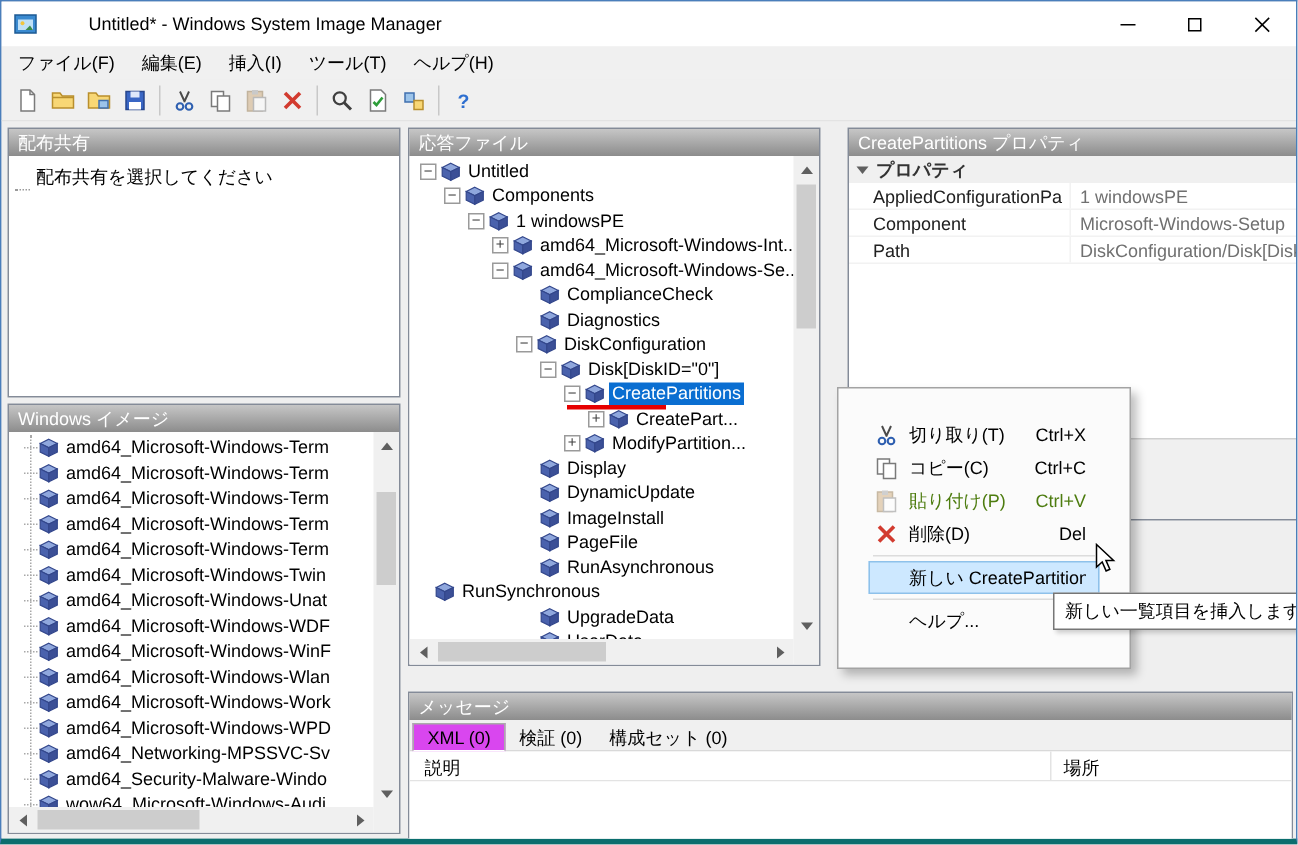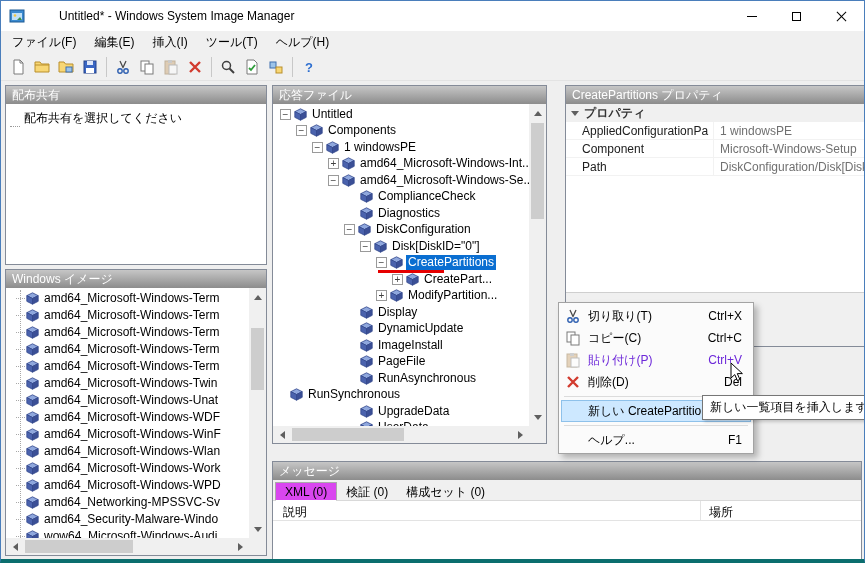--- a/index.html
+++ b/index.html
@@ -92,26 +92,26 @@
   .tabstrip { display:flex; height:21px; background:#f0f0f0; padding:2px 2px 0 2px; font-size:12px; border-bottom:1px solid #d9d9d9; }
   .tab { padding:2px 9px 0 9px; color:#000; white-space:nowrap; }
   .tab.active { background:#d946ef; border:1px solid #aaa; border-bottom:1px solid #fff; margin-bottom:-1px; }
   .msg-colhead { display:flex; height:20px; font-size:12px; background:#fff; border-bottom:1px solid #e3e3e3; }
   .msg-col0 { width:428px; min-width:428px; padding:3px 0 0 10px; border-right:1px solid #e3e3e3; }
   .msg-col1 { flex:1; padding:3px 0 0 8px; }
   .msg-body { flex:1; background:#fff; }
 
   
   .ctx { position:absolute; left:557px; top:257px; width:196px; background:#fbfbfb; border:1px solid #a3a3a3;
-         box-shadow:4px 4px 6px rgba(0,0,0,.25); padding:2px; z-index:40; font-size:12px;margin-top:44px; }
+         box-shadow:4px 4px 6px rgba(0,0,0,.25); padding:20px; z-index:40; font-size:12px; }
   .ctx-item { display:flex; align-items:center; height:22px; }
   .ctx-icon { width:24px; min-width:24px; display:flex; align-items:center; justify-content:center; }
   .ctx-label { white-space:nowrap; padding-left:3px; overflow:hidden; }
   .ctx-short { margin-left:auto; padding-right:9px; white-space:nowrap; }
-  .ctx-item.disabled .ctx-label, .ctx-item.disabled .ctx-short { color:#6d28d9; }
+  .ctx-item.disabled .ctx-label, .ctx-item.disabled .ctx-short { color:#4d7c0f; }
   .ctx-item.disabled .ctx-icon { opacity:.45; }
   .ctx-item.hl { background:#cde8ff; outline:1px solid #8ec1ea; outline-offset:-1px; }
   .ctx-sep { height:1px; background:#dcdcdc; margin:3px 3px; }
 
   
   .tip { position:absolute; left:701px; top:394px; z-index:60; background:#fff; border:1px solid #767676;
          box-shadow:2px 2px 3px rgba(0,0,0,.18); padding:3px 7px; font-size:12px; white-space:nowrap; }
   .cursor { position:absolute; left:729px; top:361px; z-index:70; }
 </style>
 </head>

